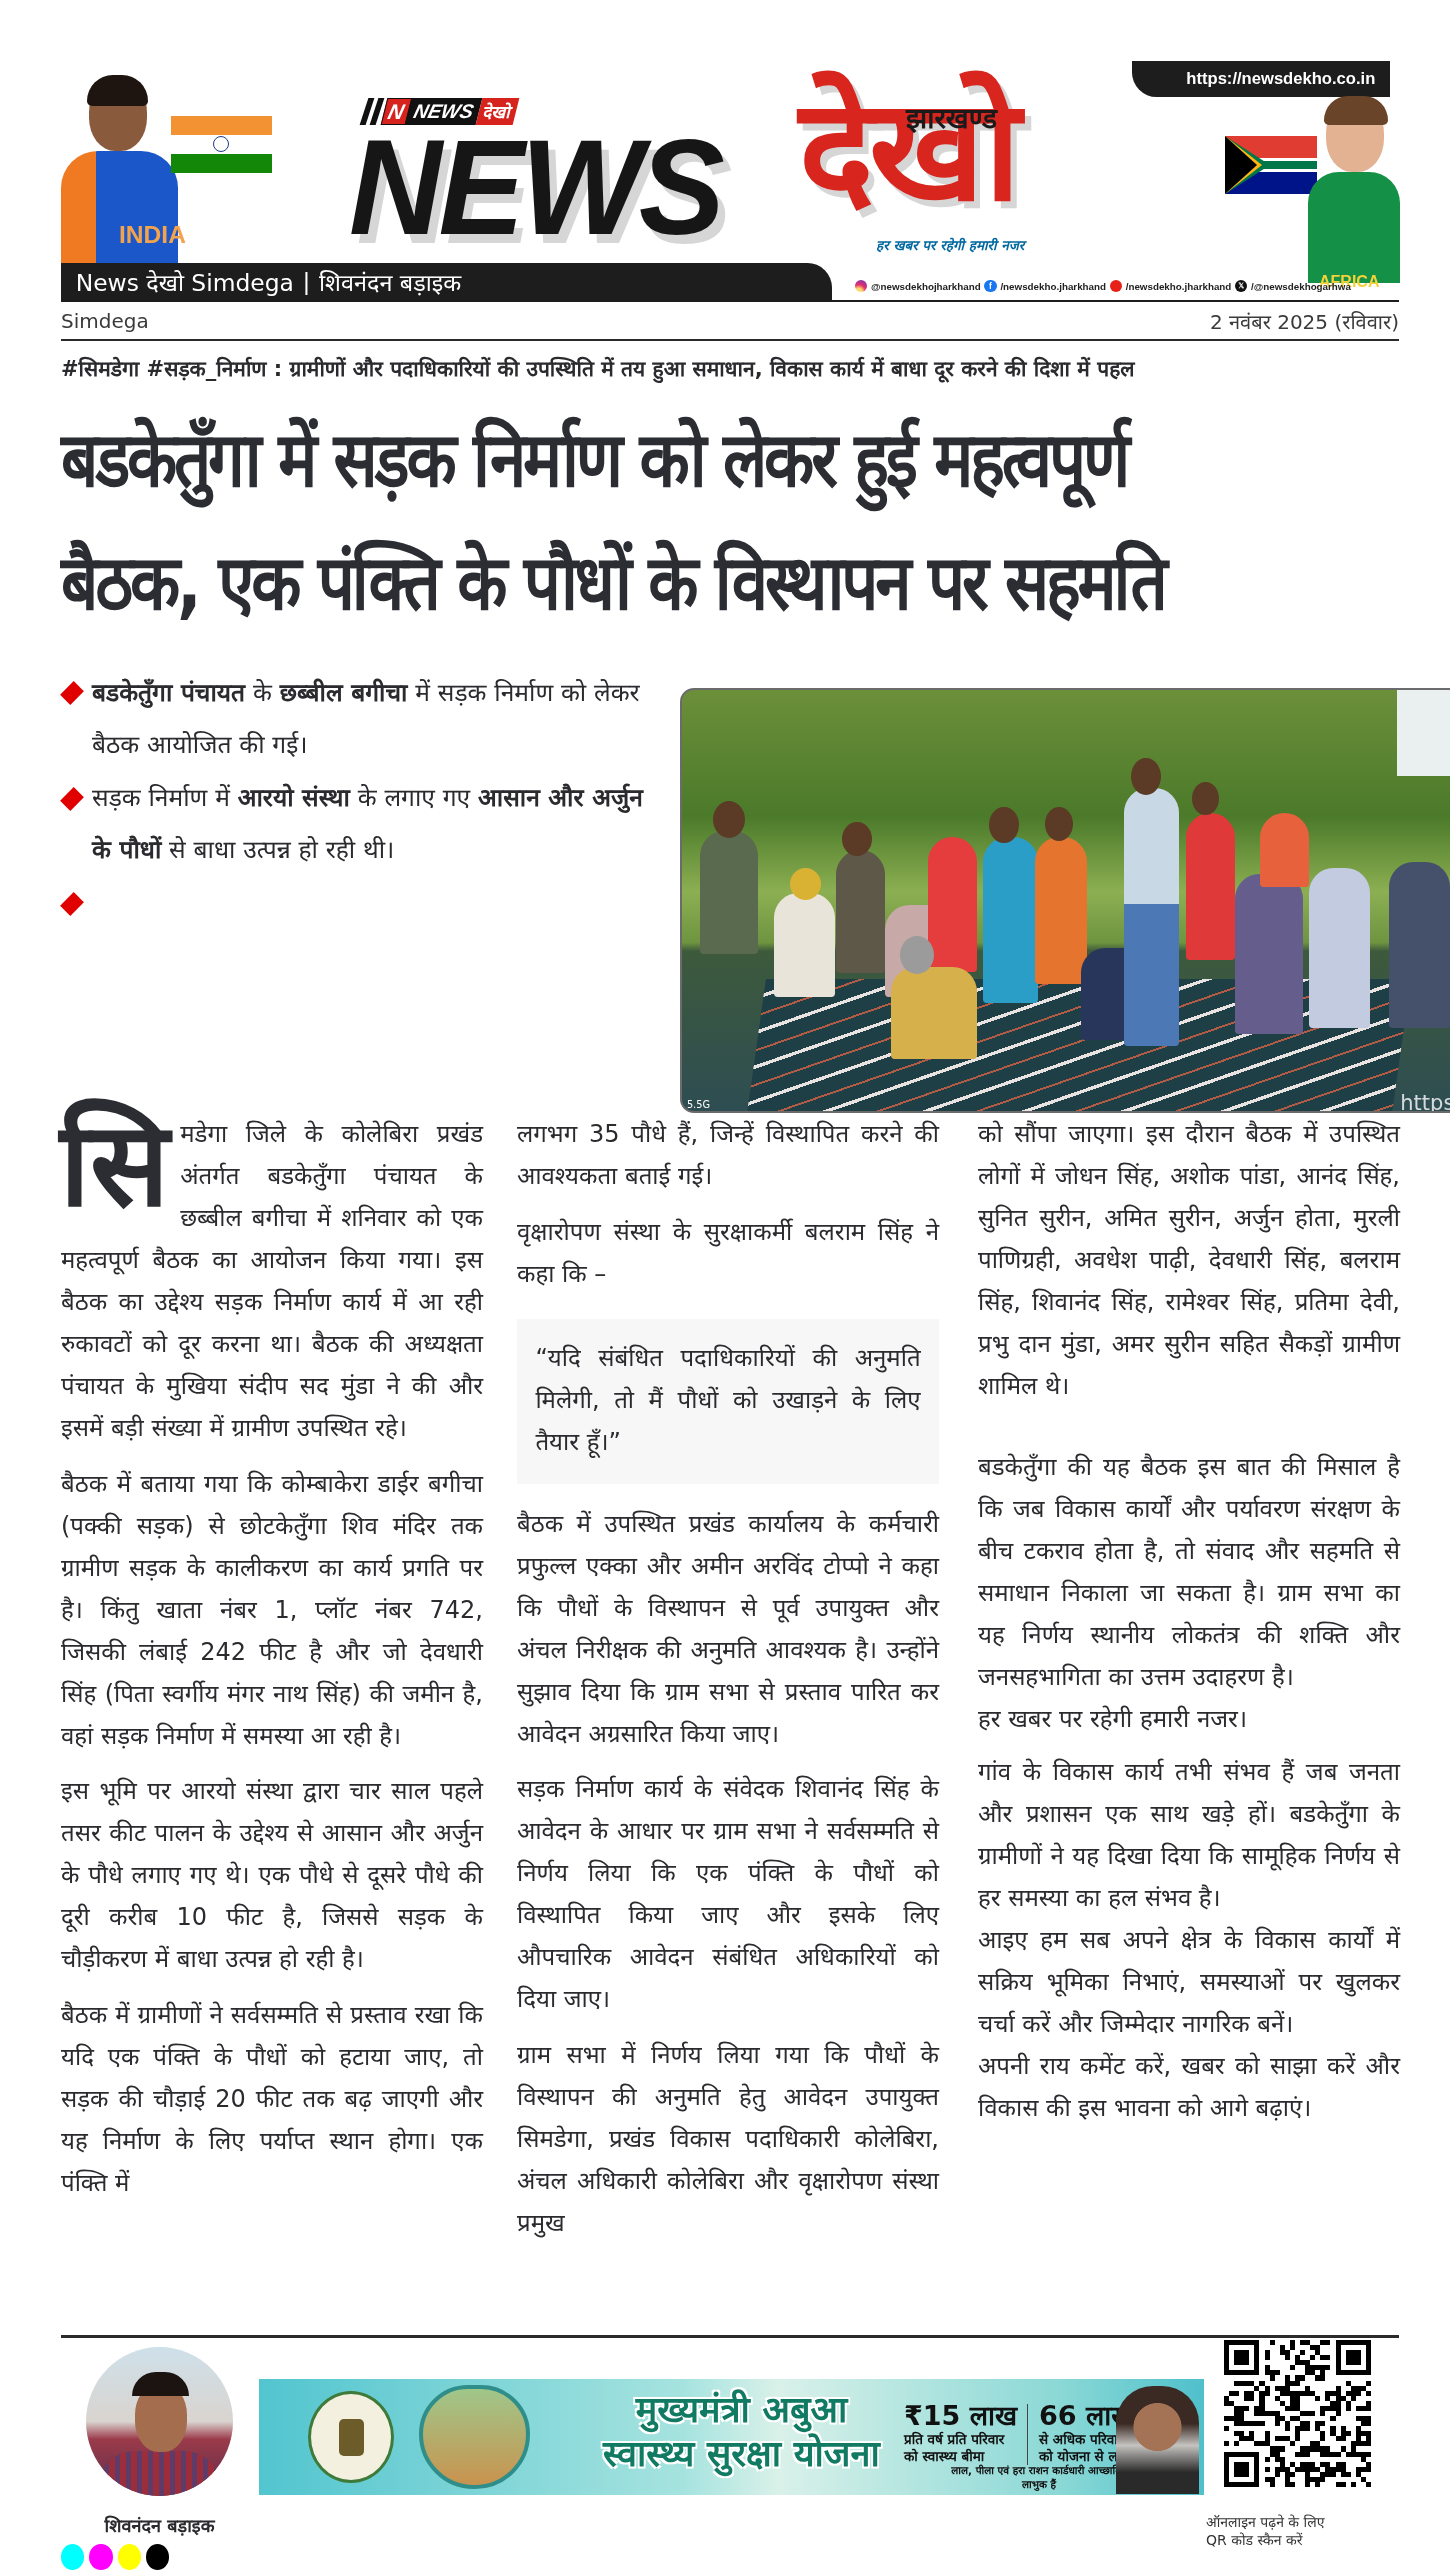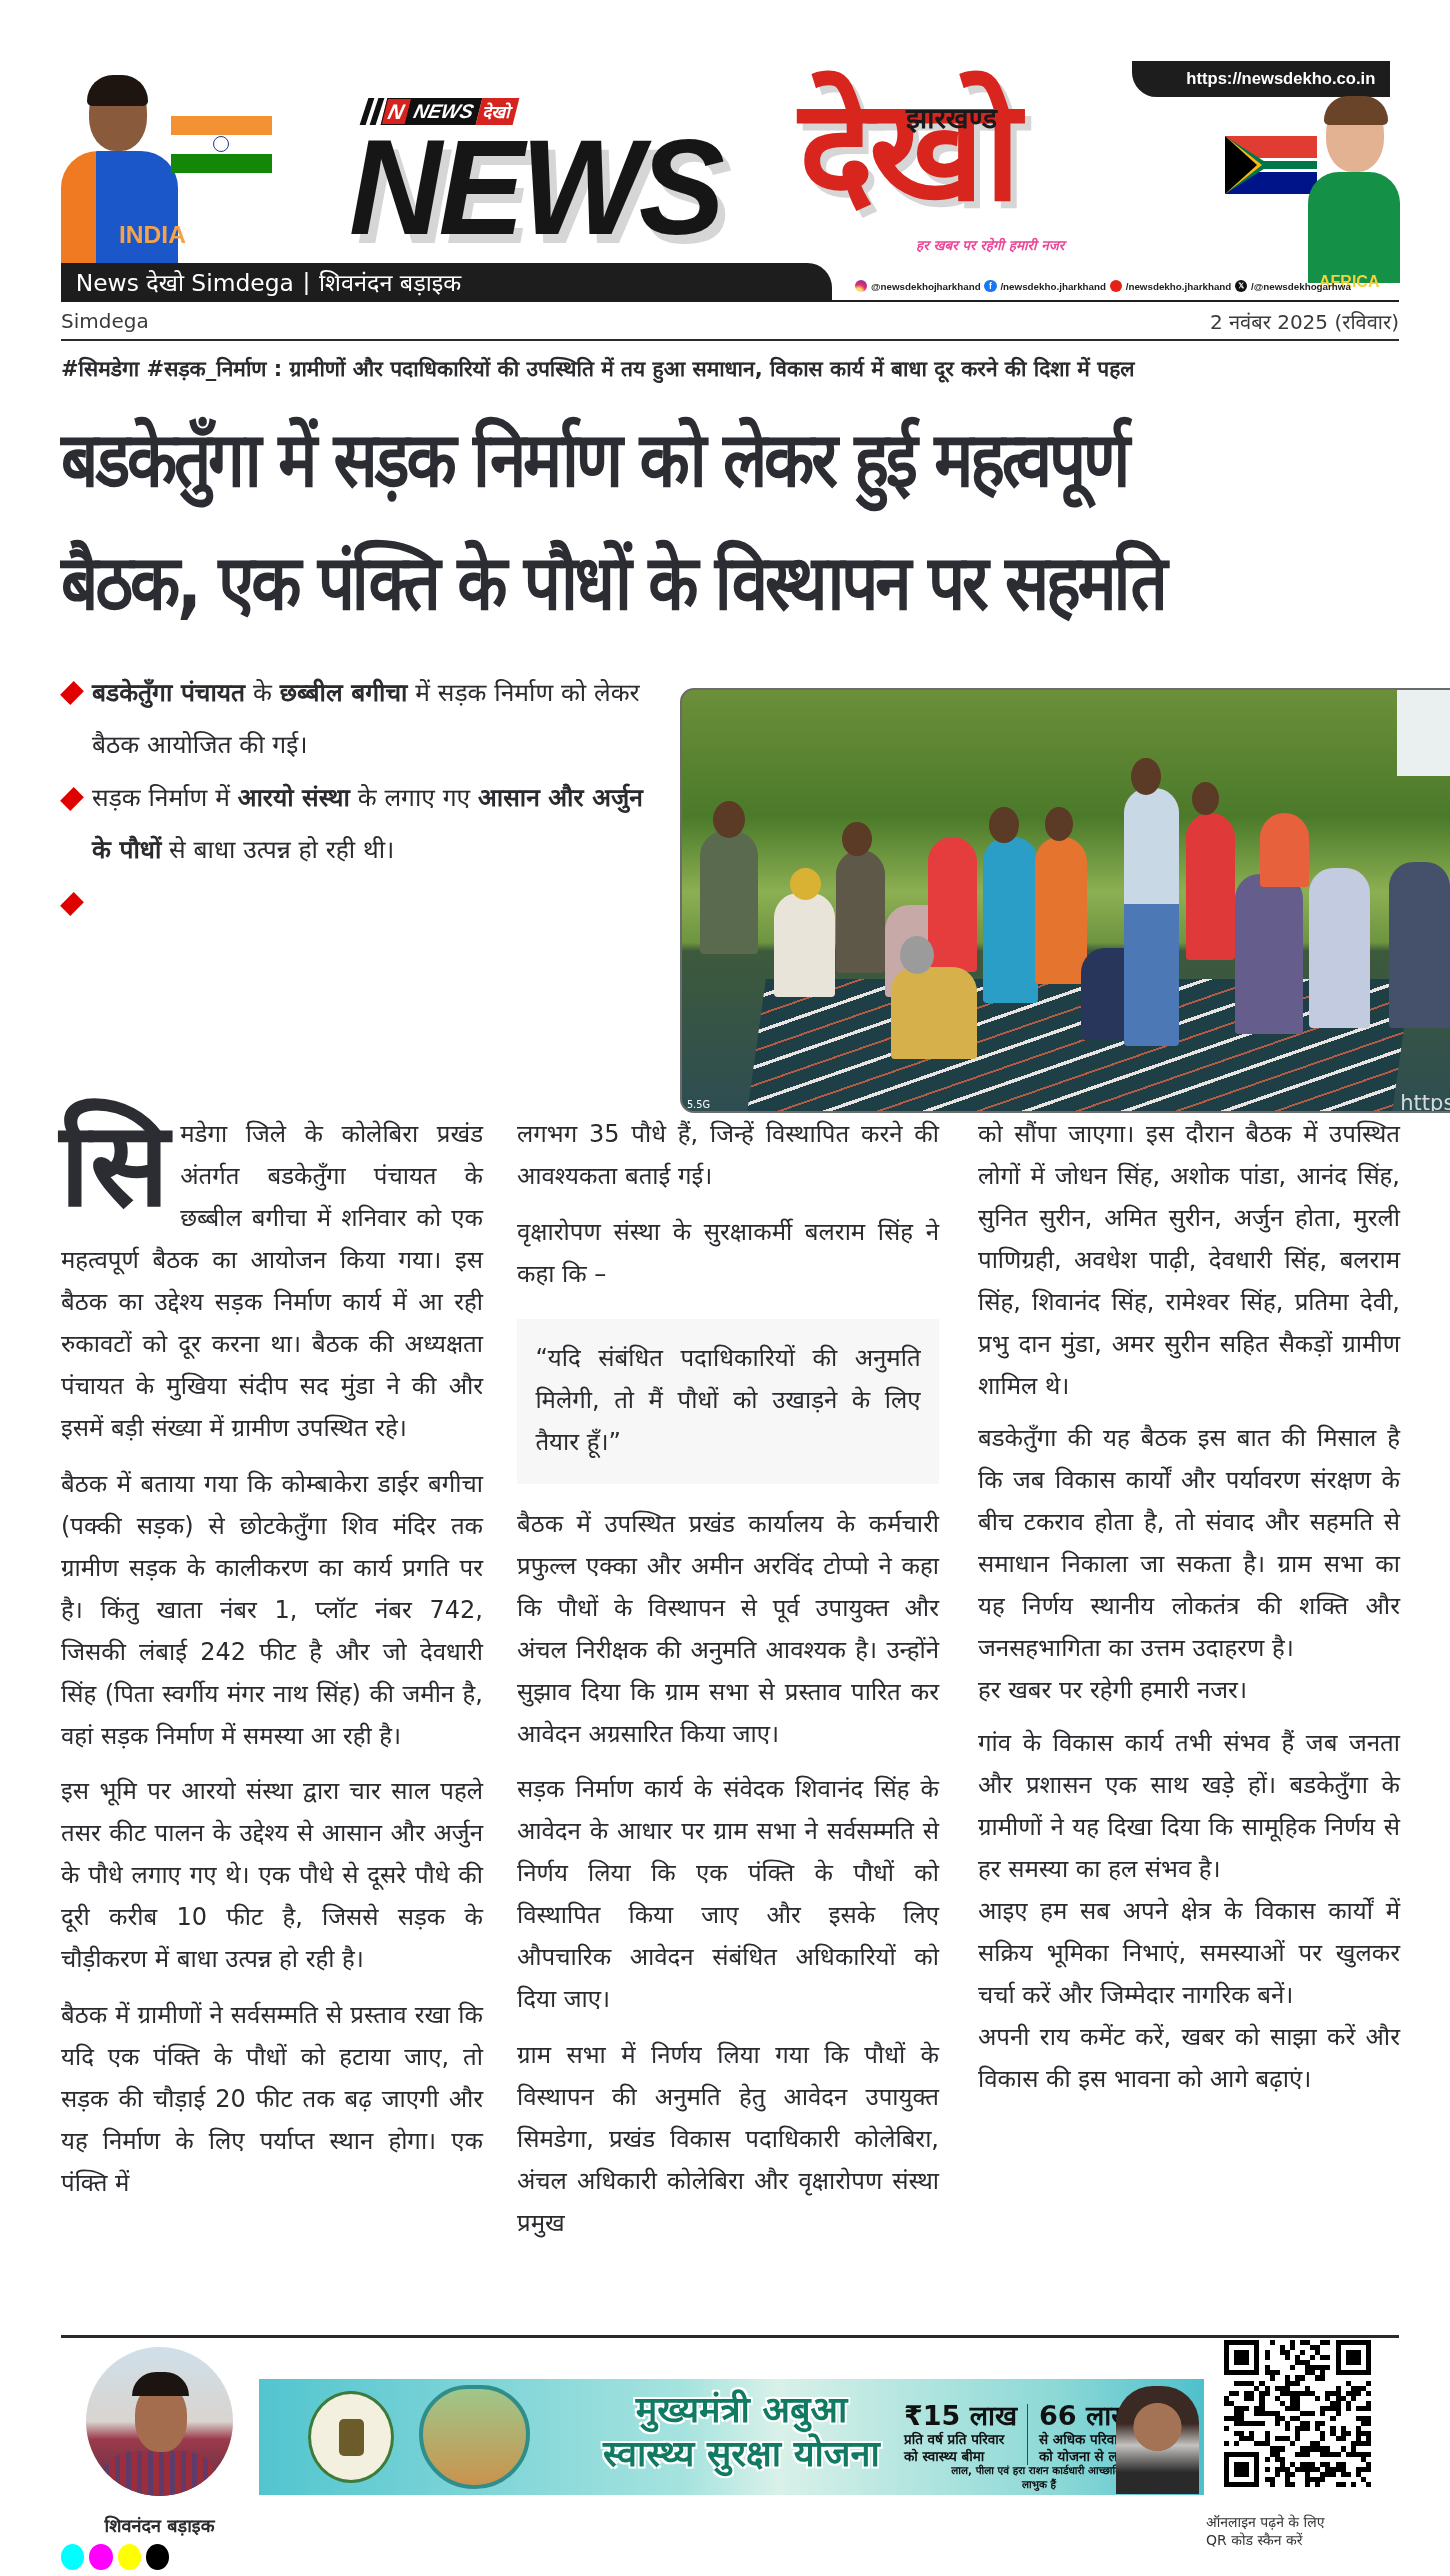--- a/index.html
+++ b/index.html
@@ -23,21 +23,21 @@
   .small-logo { position: absolute; left: 364px; top: 97px; height: 29.5px; display: flex; align-items: center; }
   .small-logo .slash { width: 6.1px; height: 27px; background: #111; transform: skewX(-18deg); margin-right: 3.7px; }
   .small-logo .n-box { width: 24.6px; height: 27px; background: #d6231e; color: #fff; font: italic bold 21px "Liberation Sans", sans-serif; display: flex; align-items: center; justify-content: center; transform: skewX(-14deg); border: 1.8px solid #111; }
   .small-logo .news { background: #111; color: #fff; font: italic bold 19.7px "Liberation Sans", sans-serif; padding: 1.2px 6.1px; height: 27px; display: flex; align-items: center; transform: skewX(-14deg); }
   .small-logo .dekho { background: #d6231e; color: #fff; font: bold 17px "DejaVu Sans", sans-serif; padding: 1.2px 4.9px; height: 27px; display: flex; align-items: center; transform: skewX(-14deg); }
 
   .big-news { position: absolute; left: 349px; top: 120px; font: italic 900 129px "Liberation Sans", sans-serif; font-weight: bold; color: #161616;
     letter-spacing: -3.7px; text-shadow: 7.4px 8.6px 0 #d6d6d6; transform: scaleY(1.05); transform-origin: left top; line-height: 1; }
   .big-dekho { position: absolute; left: 799px; top: 80px; font: bold 141px "DejaVu Sans", sans-serif; color: #d8261f; line-height: 1; text-shadow: 6.1px 7.4px 0 #d6d6d6; letter-spacing: -4.9px; }
   .state-label { position: absolute; left: 906px; top: 98px; font: bold 28px "DejaVu Sans", sans-serif; color: #1a1a1a; }
-  .tagline { position: absolute; left: 916px; top: 236px; font: italic bold 13.5px "DejaVu Sans", sans-serif; color: #ec4899; }
+  .tagline { position: absolute; left: 876px; top: 236px; font: italic bold 13.5px "DejaVu Sans", sans-serif; color: #0369a1; }
 
   .player-right { position: absolute; right: 50px; top: 98px; width: 92px; height: 184px; }
   .player-right .head { position: absolute; left: 18.4px; top: 0; width: 58px; height: 74px; background: #e3b293; border-radius: 48% 48% 45% 45%; }
   .player-right .hair { position: absolute; left: 16px; top: -2.5px; width: 64px; height: 29.5px; background: #6a4428; border-radius: 31px 31px 6.1px 6.1px; }
   .player-right .body { position: absolute; left: 0; top: 74px; width: 92px; height: 111px; background: #149146; border-radius: 31px 31px 0 0; }
   .player-right .jersey-text { position: absolute; left: 11px; top: 175px; color: #f6d23a; font: bold 16px "Liberation Sans", sans-serif; }
   .flag-za { position: absolute; left: 1225px; top: 136px; width: 92px; height: 58px; overflow: hidden; }
   .flag-za .red { position: absolute; left: 0; top: 0; width: 100%; height: 50%; background: #e03c31; }
   .flag-za .blue { position: absolute; left: 0; top: 50%; width: 100%; height: 50%; background: #001489; }
   .flag-za .white { position: absolute; left: 0; top: 38%; width: 100%; height: 24%; background: #fff; }
@@ -250,21 +250,21 @@
 <div class="col col2">
   <p>लगभग 35 पौधे हैं, जिन्हें विस्थापित करने की आवश्यकता बताई गई।</p>
   <p style="margin-bottom:24.6px">वृक्षारोपण संस्था के सुरक्षाकर्मी बलराम सिंह ने कहा कि –</p>
   <blockquote class="quote">“यदि संबंधित पदाधिकारियों की अनुमति मिलेगी, तो मैं पौधों को उखाड़ने के लिए तैयार हूँ।”</blockquote>
   <p>बैठक में उपस्थित प्रखंड कार्यालय के कर्मचारी प्रफुल्ल एक्का और अमीन अरविंद टोप्पो ने कहा कि पौधों के विस्थापन से पूर्व उपायुक्त और अंचल निरीक्षक की अनुमति आवश्यक है। उन्होंने सुझाव दिया कि ग्राम सभा से प्रस्ताव पारित कर आवेदन अग्रसारित किया जाए।</p>
   <p>सड़क निर्माण कार्य के संवेदक शिवानंद सिंह के आवेदन के आधार पर ग्राम सभा ने सर्वसम्मति से निर्णय लिया कि एक पंक्ति के पौधों को विस्थापित किया जाए और इसके लिए औपचारिक आवेदन संबंधित अधिकारियों को दिया जाए।</p>
   <p>ग्राम सभा में निर्णय लिया गया कि पौधों के विस्थापन की अनुमति हेतु आवेदन उपायुक्त सिमडेगा, प्रखंड विकास पदाधिकारी कोलेबिरा, अंचल अधिकारी कोलेबिरा और वृक्षारोपण संस्था प्रमुख</p>
 </div>
 
 <div class="col col3">
-  <p style="margin-bottom:10px">को सौंपा जाएगा। इस दौरान बैठक में उपस्थित लोगों में जोधन सिंह, अशोक पांडा, आनंद सिंह, सुनित सुरीन, अमित सुरीन, अर्जुन होता, मुरली पाणिग्रही, अवधेश पाढ़ी, देवधारी सिंह, बलराम सिंह, शिवानंद सिंह, रामेश्वर सिंह, प्रतिमा देवी, प्रभु दान मुंडा, अमर सुरीन सहित सैकड़ों ग्रामीण शामिल थे।</p>
+  <p style="margin-bottom:39px">को सौंपा जाएगा। इस दौरान बैठक में उपस्थित लोगों में जोधन सिंह, अशोक पांडा, आनंद सिंह, सुनित सुरीन, अमित सुरीन, अर्जुन होता, मुरली पाणिग्रही, अवधेश पाढ़ी, देवधारी सिंह, बलराम सिंह, शिवानंद सिंह, रामेश्वर सिंह, प्रतिमा देवी, प्रभु दान मुंडा, अमर सुरीन सहित सैकड़ों ग्रामीण शामिल थे।</p>
   <p class="tight">बडकेतुँगा की यह बैठक इस बात की मिसाल है कि जब विकास कार्यों और पर्यावरण संरक्षण के बीच टकराव होता है, तो संवाद और सहमति से समाधान निकाला जा सकता है। ग्राम सभा का यह निर्णय स्थानीय लोकतंत्र की शक्ति और जनसहभागिता का उत्तम उदाहरण है।</p>
   <p style="margin-bottom:11px">हर खबर पर रहेगी हमारी नजर।</p>
   <p class="tight">गांव के विकास कार्य तभी संभव हैं जब जनता और प्रशासन एक साथ खड़े हों। बडकेतुँगा के ग्रामीणों ने यह दिखा दिया कि सामूहिक निर्णय से हर समस्या का हल संभव है।</p>
   <p class="tight">आइए हम सब अपने क्षेत्र के विकास कार्यों में सक्रिय भूमिका निभाएं, समस्याओं पर खुलकर चर्चा करें और जिम्मेदार नागरिक बनें।</p>
   <p class="tight">अपनी राय कमेंट करें, खबर को साझा करें और विकास की इस भावना को आगे बढ़ाएं।</p>
 </div>
 
 <div class="footer-rule"></div>
 
 <div class="author-photo">

